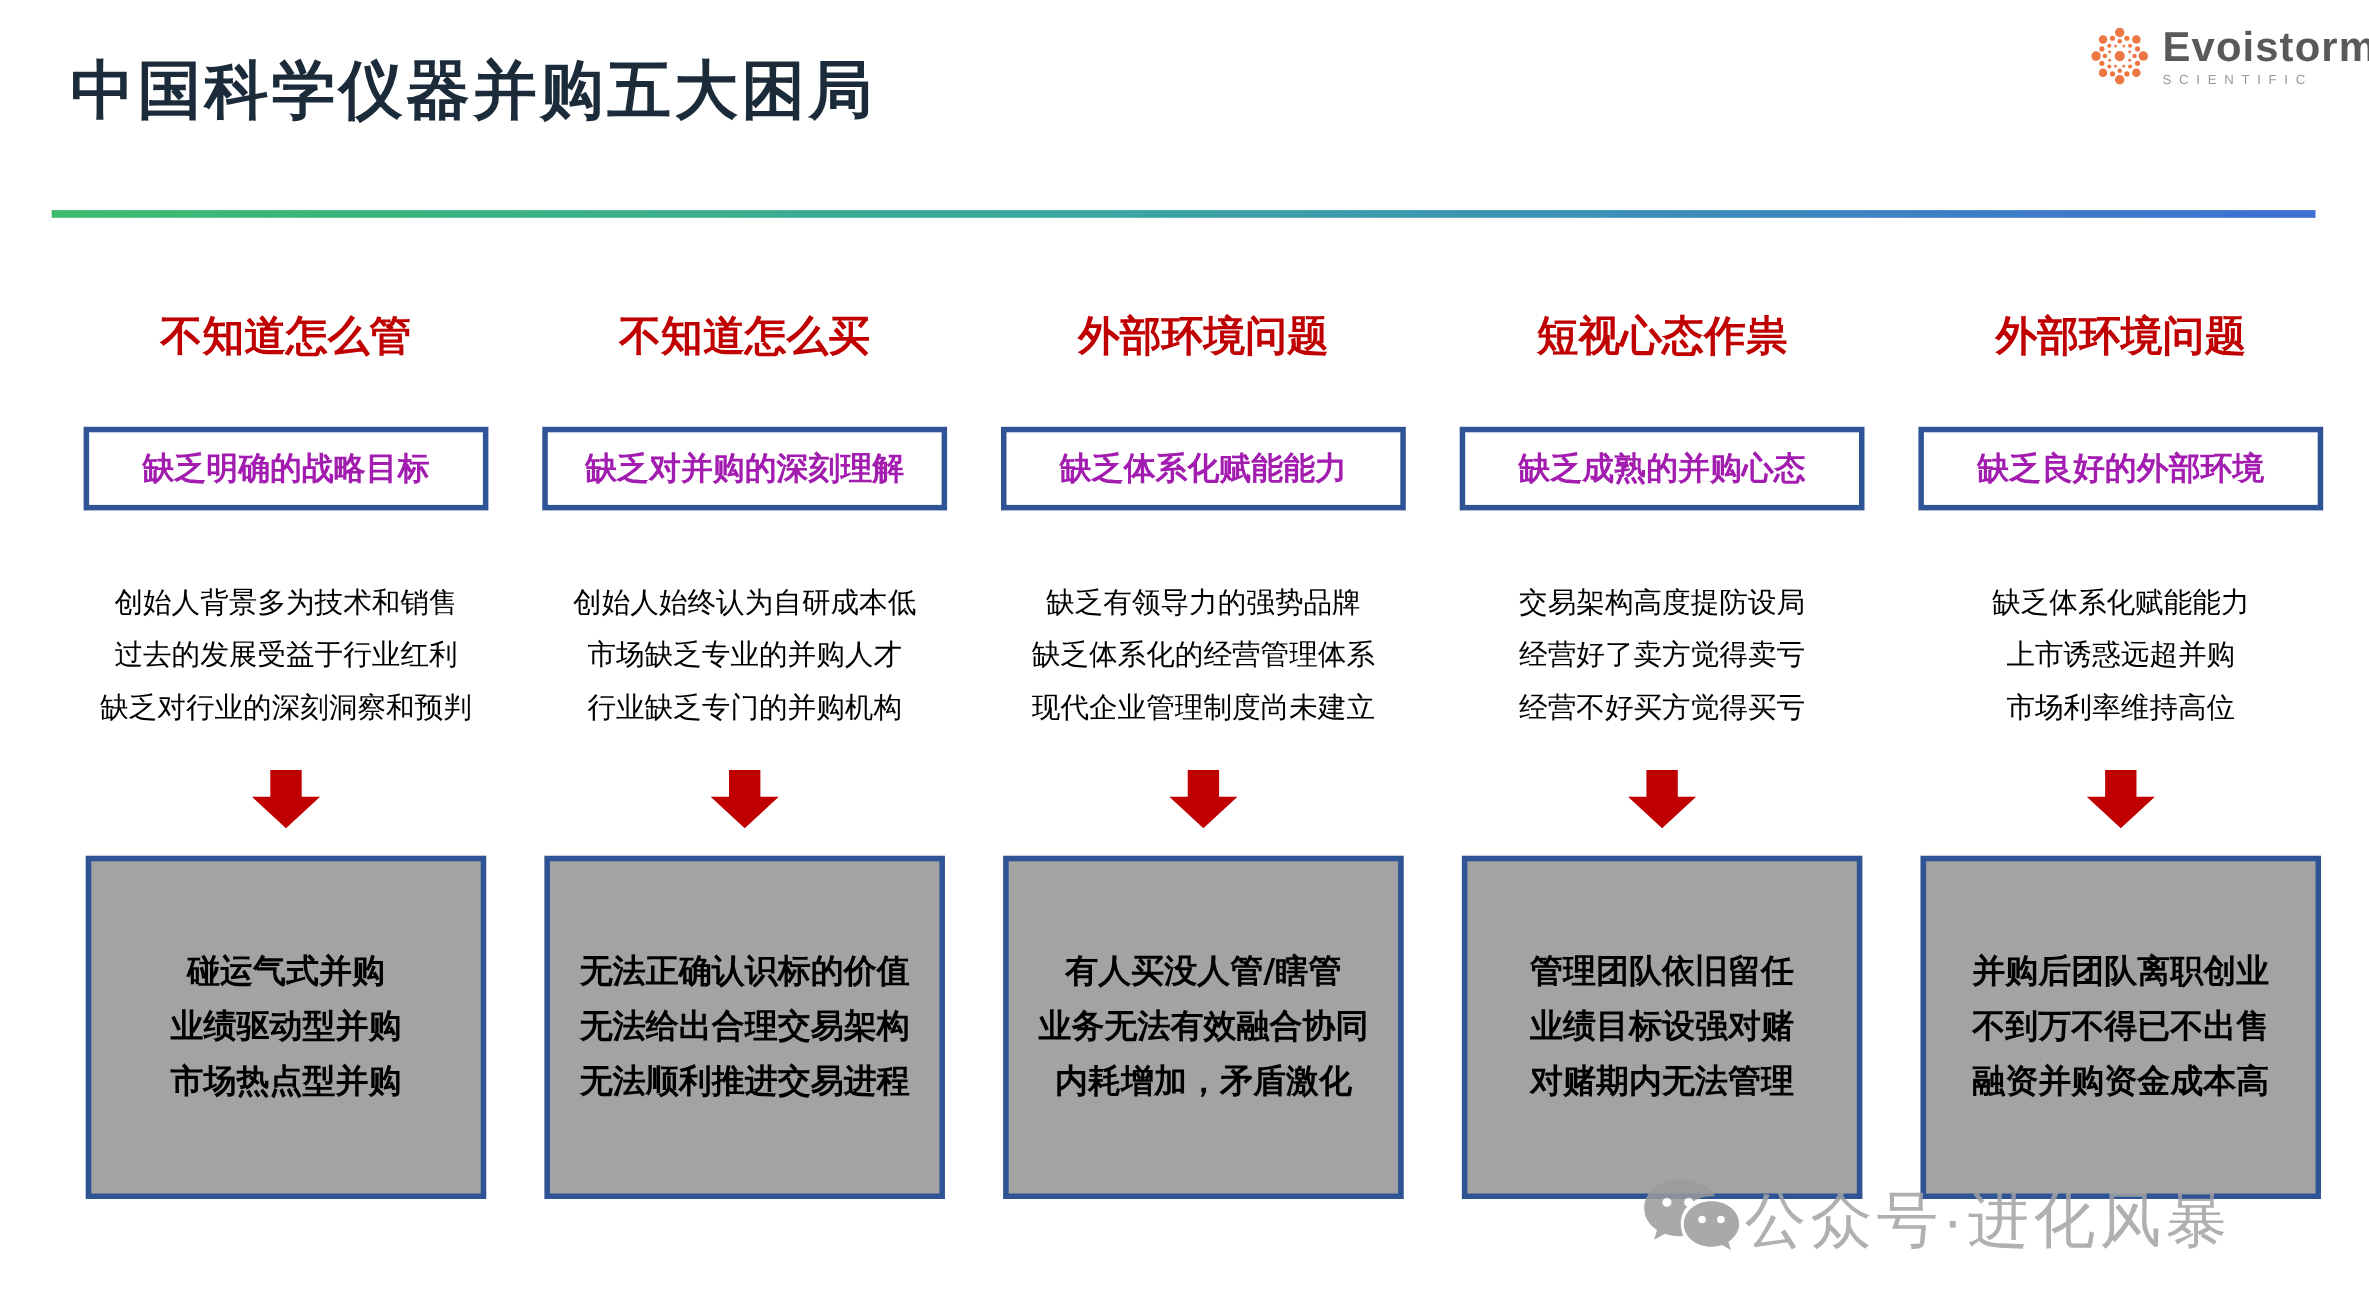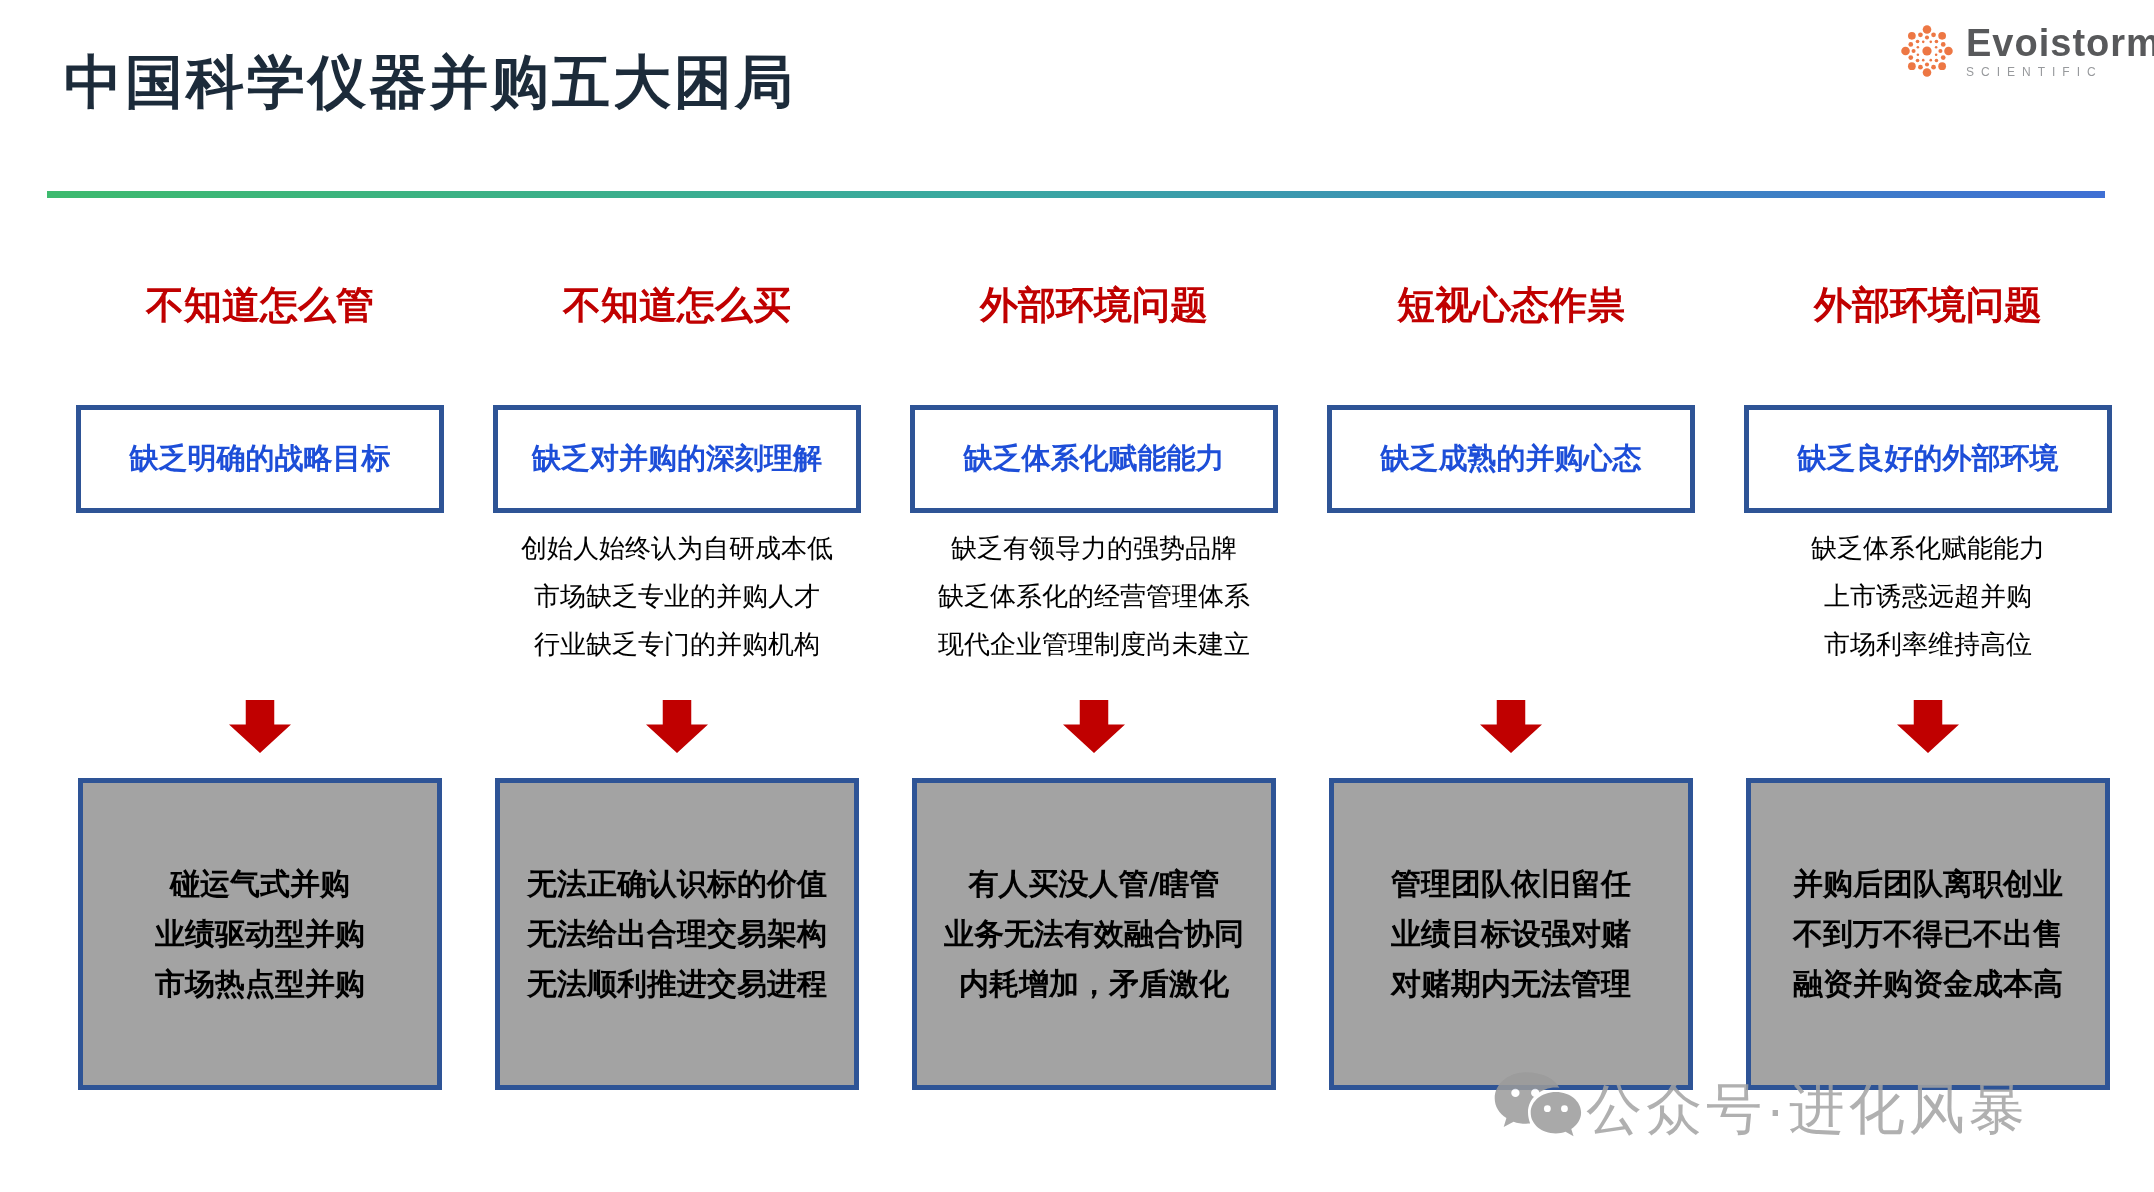--- a/index.html
+++ b/index.html
@@ -25,24 +25,24 @@
               color:#97999c; letter-spacing:7px; margin-top:3px; }
 
   
   .columns { position:absolute; left:74px; top:0; width:2040px; height:1192px;
              display:flex; justify-content:space-between; }
   .column { position:relative; width:372px; height:1192px; }
 
   .col-header { position:absolute; top:280px; left:0; width:100%; text-align:center;
                 font-size:38px; font-weight:bold; color:#c00000; white-space:nowrap; }
 
-  .problem-box { position:absolute; top:388px; left:2px; right:2px; height:108px;
+  .problem-box { position:absolute; top:388px; left:2px; right:2px; height:76px;
                  border:5px solid #2e5496; background:#fff;
                  display:flex; align-items:center; justify-content:center;
-                 font-size:29px; font-weight:bold; color:#1d4ed8; white-space:nowrap;margin-top:17px; }
+                 font-size:29px; font-weight:bold; color:#a21caf; white-space:nowrap; }
 
   .causes { position:absolute; top:524px; left:-20px; right:-20px; text-align:center; }
   .cause { height:48px; line-height:48px; font-size:26px; color:#000; white-space:nowrap; }
 
   .arrow { position:absolute; top:700px; left:50%; transform:translateX(-50%);
            width:62px; height:53px; background:#c00000;
            clip-path:polygon(27% 0, 73% 0, 73% 46%, 100% 46%, 50% 100%, 0 46%, 27% 46%); }
 
   .result-box { position:absolute; top:778px; left:4px; right:4px; height:312px;
                 border:5px solid #2e5496; background:#a3a3a3;
@@ -121,20 +121,25 @@
     </div>
   </div>
 
   <div class="columns">
 
     <div class="column">
       <div class="col-header">不知道怎么管</div>
       <div class="problem-box">
         <span>缺乏明确的战略目标</span>
       </div>
+      <div class="causes">
+        <div class="cause">创始人背景多为技术和销售</div>
+        <div class="cause">过去的发展受益于行业红利</div>
+        <div class="cause">缺乏对行业的深刻洞察和预判</div>
+      </div>
       <div class="arrow"></div>
       <div class="result-box">
         <div class="result-line">碰运气式并购</div>
         <div class="result-line">业绩驱动型并购</div>
         <div class="result-line">市场热点型并购</div>
       </div>
     </div>
 
     <div class="column">
       <div class="col-header">不知道怎么买</div>
@@ -169,20 +174,25 @@
         <div class="result-line">有人买没人管/瞎管</div>
         <div class="result-line">业务无法有效融合协同</div>
         <div class="result-line">内耗增加，矛盾激化</div>
       </div>
     </div>
 
     <div class="column">
       <div class="col-header">短视心态作祟</div>
       <div class="problem-box">
         <span>缺乏成熟的并购心态</span>
+      </div>
+      <div class="causes">
+        <div class="cause">交易架构高度提防设局</div>
+        <div class="cause">经营好了卖方觉得卖亏</div>
+        <div class="cause">经营不好买方觉得买亏</div>
       </div>
       <div class="arrow"></div>
       <div class="result-box">
         <div class="result-line">管理团队依旧留任</div>
         <div class="result-line">业绩目标设强对赌</div>
         <div class="result-line">对赌期内无法管理</div>
       </div>
     </div>
 
     <div class="column">

